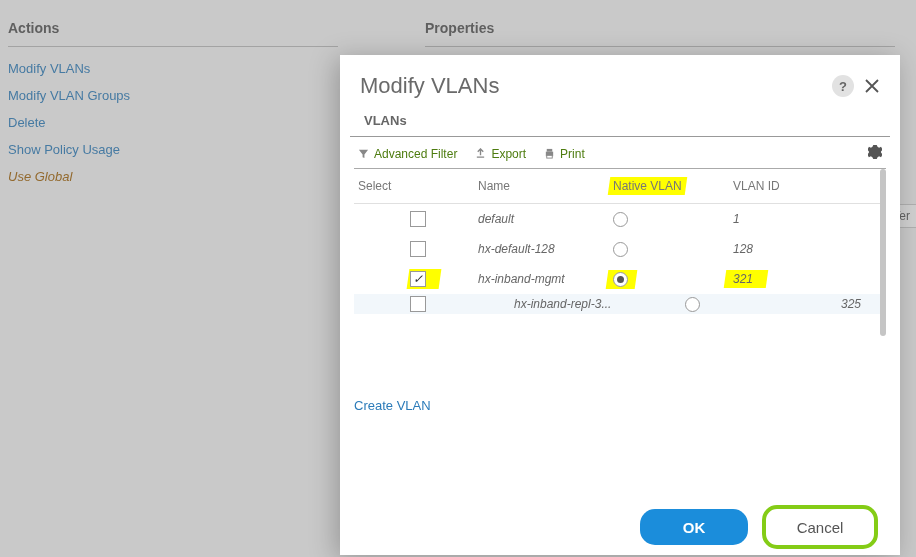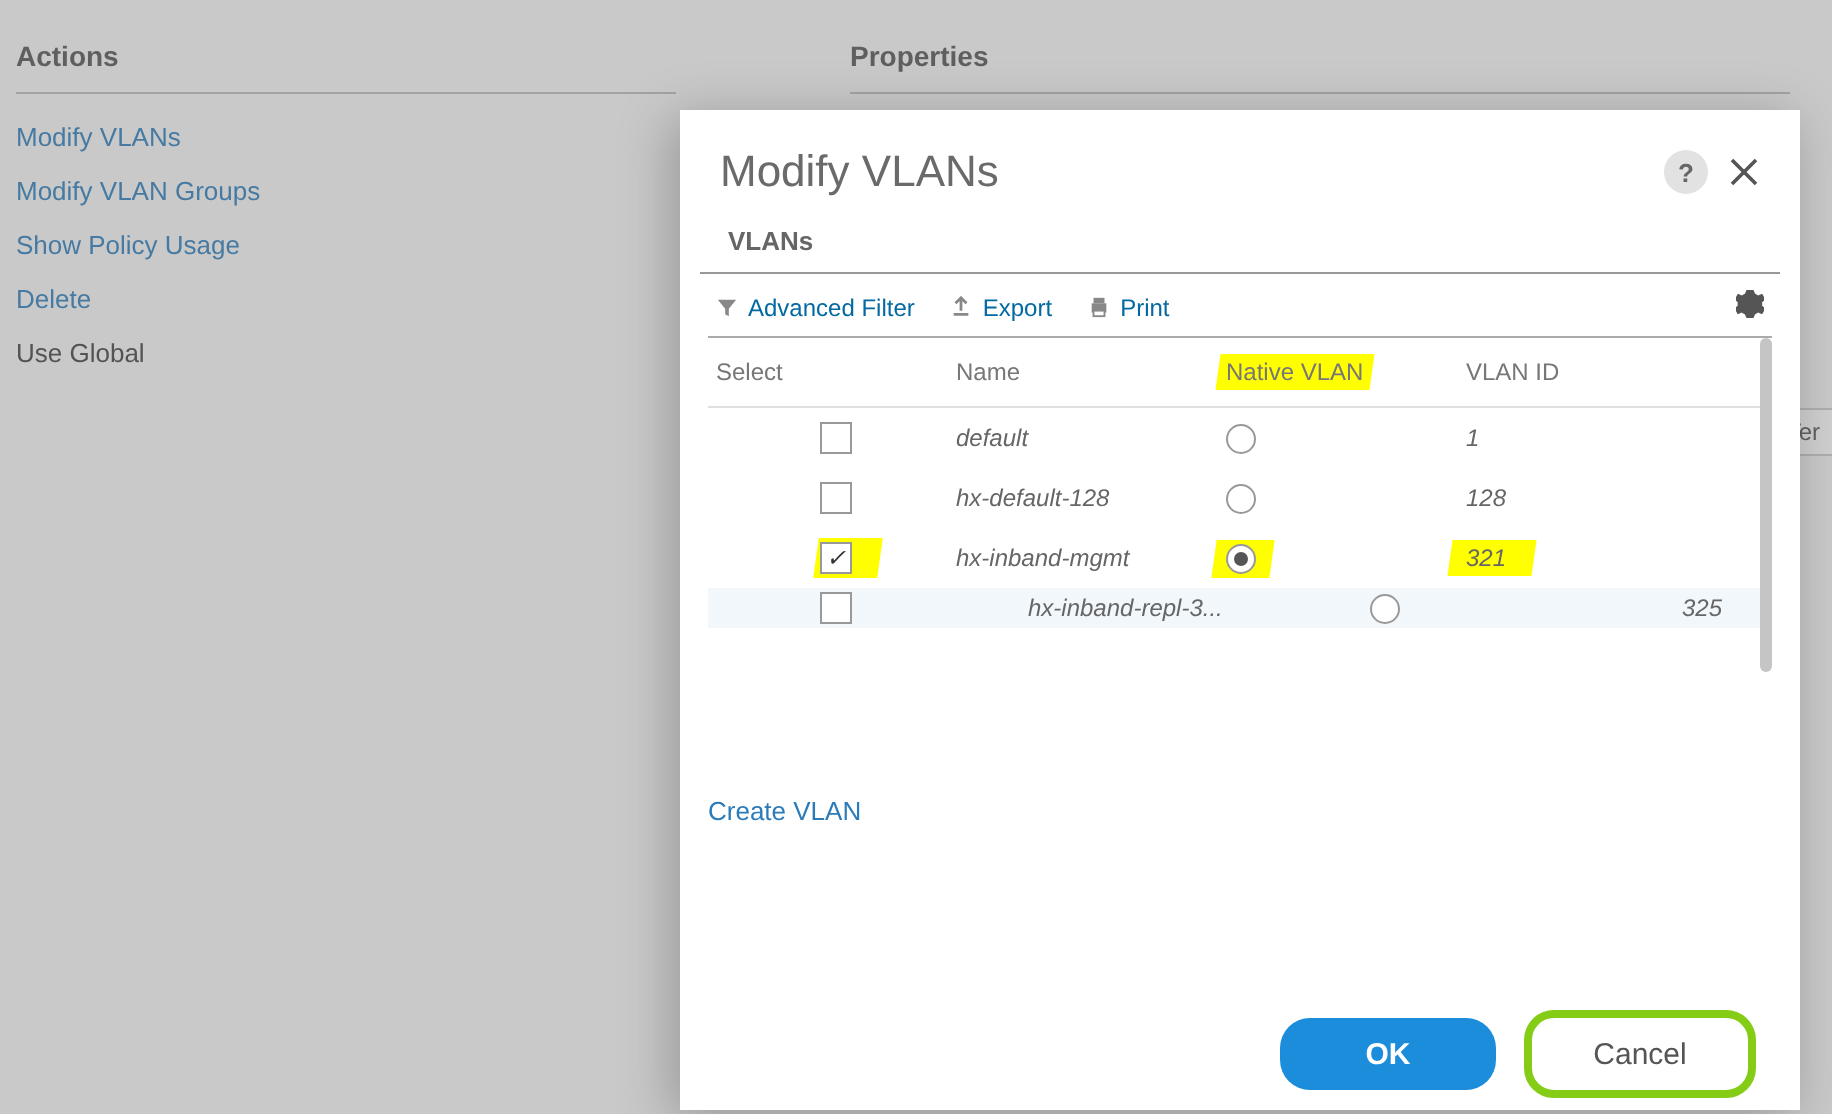--- a/index.html
+++ b/index.html
@@ -30,21 +30,21 @@
 }
 .bg h3 {
   margin: 0 0 6px 0;
   font-size: 14px;
   color: #525252;
   font-weight: bold;
   padding-bottom: 4px;
 }
 .bg .hr { height:1px; background:#bbb; margin-bottom:8px; }
 .bg .action-links a { display:block; color:#2b7bb9; text-decoration:none; padding:6px 0; font-size:13px;}
-.bg .action-links .disabled { color:#404040; }
+.bg .action-links .disabled { color:#a16207;font-style:italic; }
 .bg .prop-row { color:#666; font-size:12px; padding-top:12px; }
 .bg .prop-label { display:inline-block; width:100px; }
 .bg .prop-sep { display:inline-block; width:20px; text-align:center; }
 .bg .prop-val { font-weight:bold; color:#444;}
 .bg .rtab { position:absolute; right:0; top:204px; background:#fff; border:1px solid #ccc; border-right:none; padding:4px 6px; font-size:12px; color:#555;}
 
 .overlay {
   position:absolute; inset:0; background:rgba(120,120,120,0.35);
 }
 
@@ -67,21 +67,21 @@
 .close-btn svg { width:16px; height:16px; display:block; }
 .close-btn { cursor:pointer; }
 .section-label {
   padding: 6px 14px 8px 14px; font-weight:bold; color:#666; font-size:13px; margin: 0 10px;
   border-bottom:1px solid #999;
 }
 .toolbar {
   display:flex; align-items:center; gap:18px;
   margin: 0 14px; padding:8px 4px 6px 4px;
   border-bottom:1px solid #aaa;
-  color:#0369a1; font-size:12px;
+  color:#4d7c0f; font-size:12px;
 }
 .toolbar .titem { display:flex; align-items:center; gap:5px; cursor:pointer;}
 .toolbar svg { width:11px; height:11px; fill:#888; }
 .toolbar .spacer { flex:1; }
 .gear svg { width:14px; height:14px; fill:#555;}
 .table-wrap {
   margin: 0 14px; position:relative;
   height: 215px;
 }
 .thead, .trow {
@@ -132,22 +132,22 @@
 </head>
 <body>
 
 <div class="bg">
   <div class="col-actions">
     <h3>Actions</h3>
     <div class="hr"></div>
     <div class="action-links">
         <a href="#">Modify VLANs</a>
         <a href="#">Modify VLAN Groups</a>
+        <a href="#">Delete</a>
         <a href="#">Show Policy Usage</a>
-        <a href="#">Delete</a>
         <a href="#" class="disabled">Use Global</a>
       </div>
   </div>
   <div class="col-props">
     <h3>Properties</h3>
     <div class="hr"></div>
     <div class="prop-row">
       <span class="prop-label">Name</span>
       <span class="prop-sep">:</span>
       <span class="prop-val">hx-mgmt-a</span>

